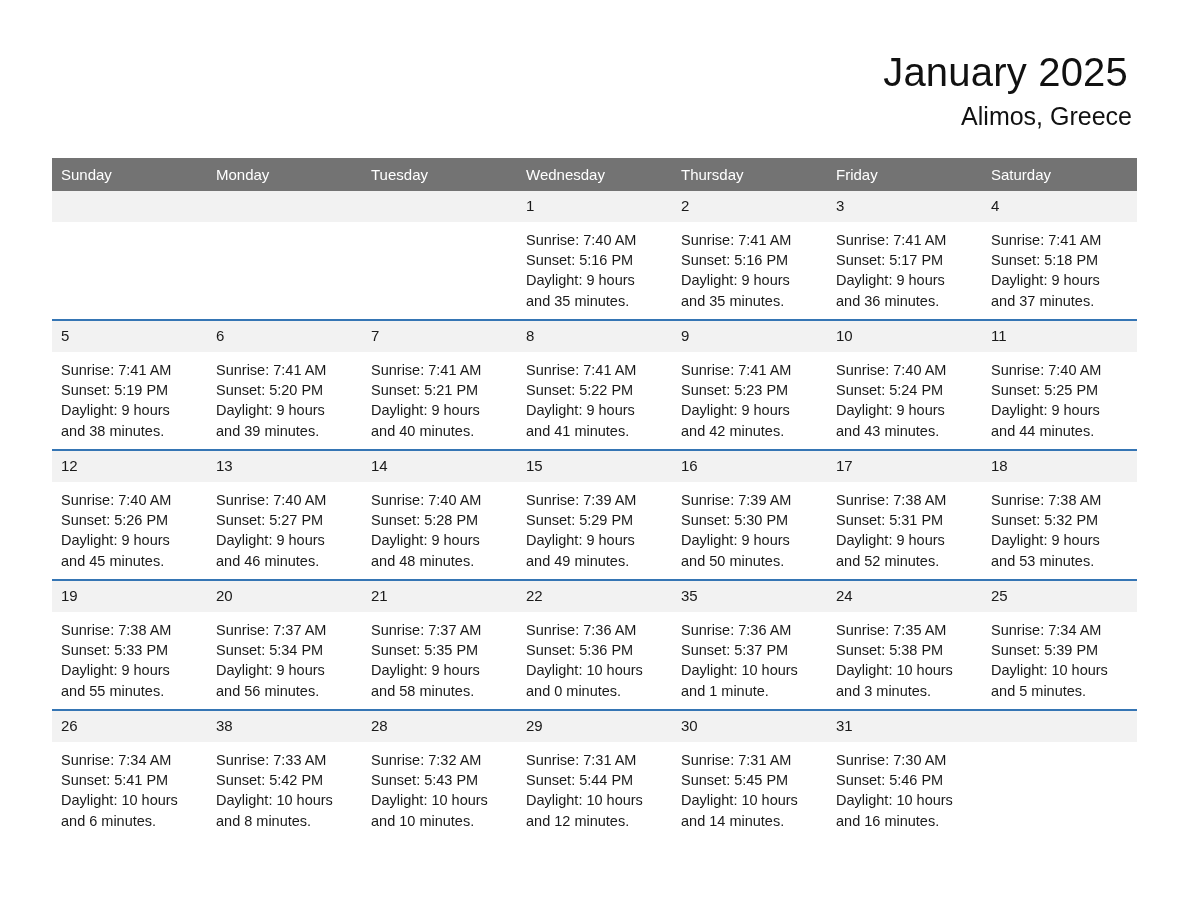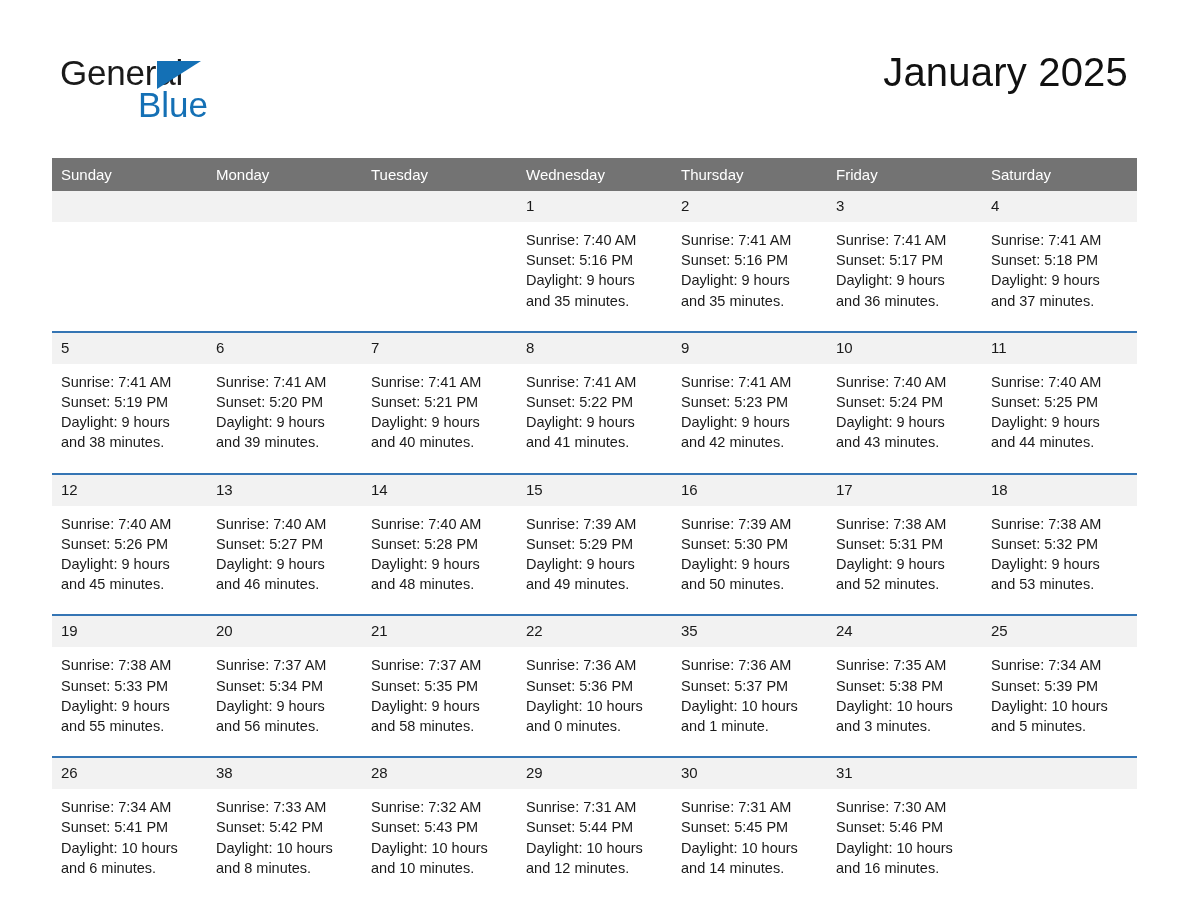--- a/index.html
+++ b/index.html
@@ -131,40 +131,36 @@
     height: 20px;
     box-sizing: content-box;
   }
   .cell-empty .daynum {
     background: #f2f2f2;
   }
   .info {
     font-size: 14.5px;
     line-height: 20.2px;
     color: #1a1a1a;
-    padding: 8px 6px 20px 9px;
+    padding: 8px 6px 8px 9px;
     white-space: pre-line;
   }
   .blank .info { visibility: hidden; }
 </style>
 </head>
 <body>
 
 <div class="page">
 
   <div class="header">
 
-    <div class="brand">
-      <span class="brand-general">General</span>
-      <span class="brand-flag"></span>
-      <span class="brand-blue">Blue</span>
-    </div>
 
     <div class="title-block">
       <h1 class="cal-title">January 2025</h1>
+      <div class="cal-location">Alimos, Greece</div>
     </div>
 
   </div>
 
   <table class="calendar">
     <thead>
       <tr>
         <th>Sunday</th>
         <th>Monday</th>
         <th>Tuesday</th>

